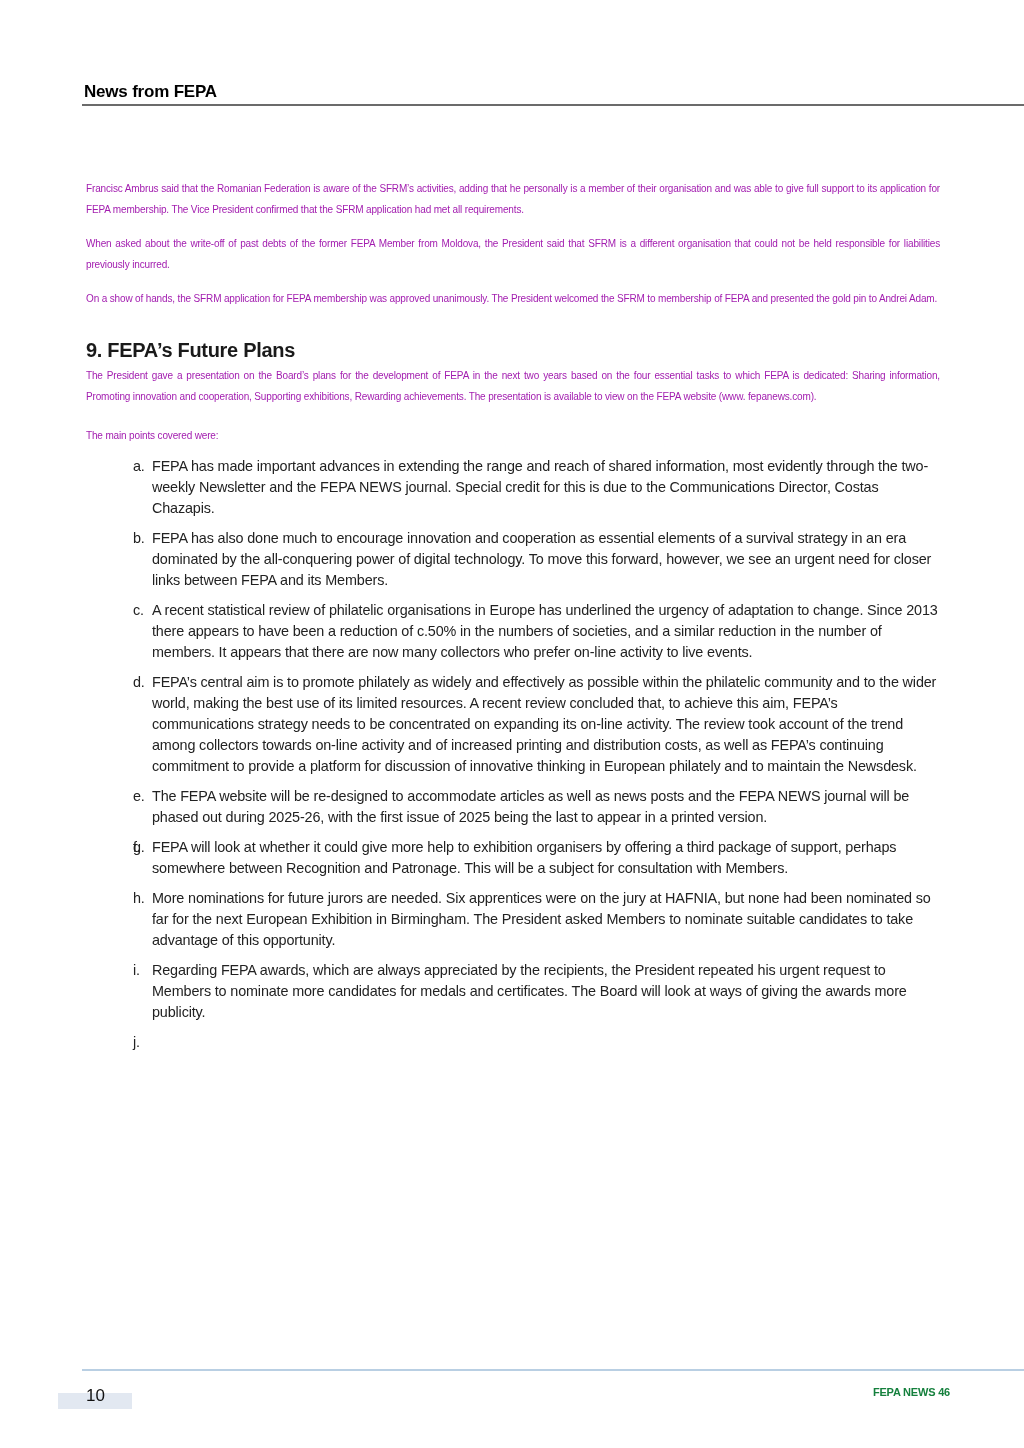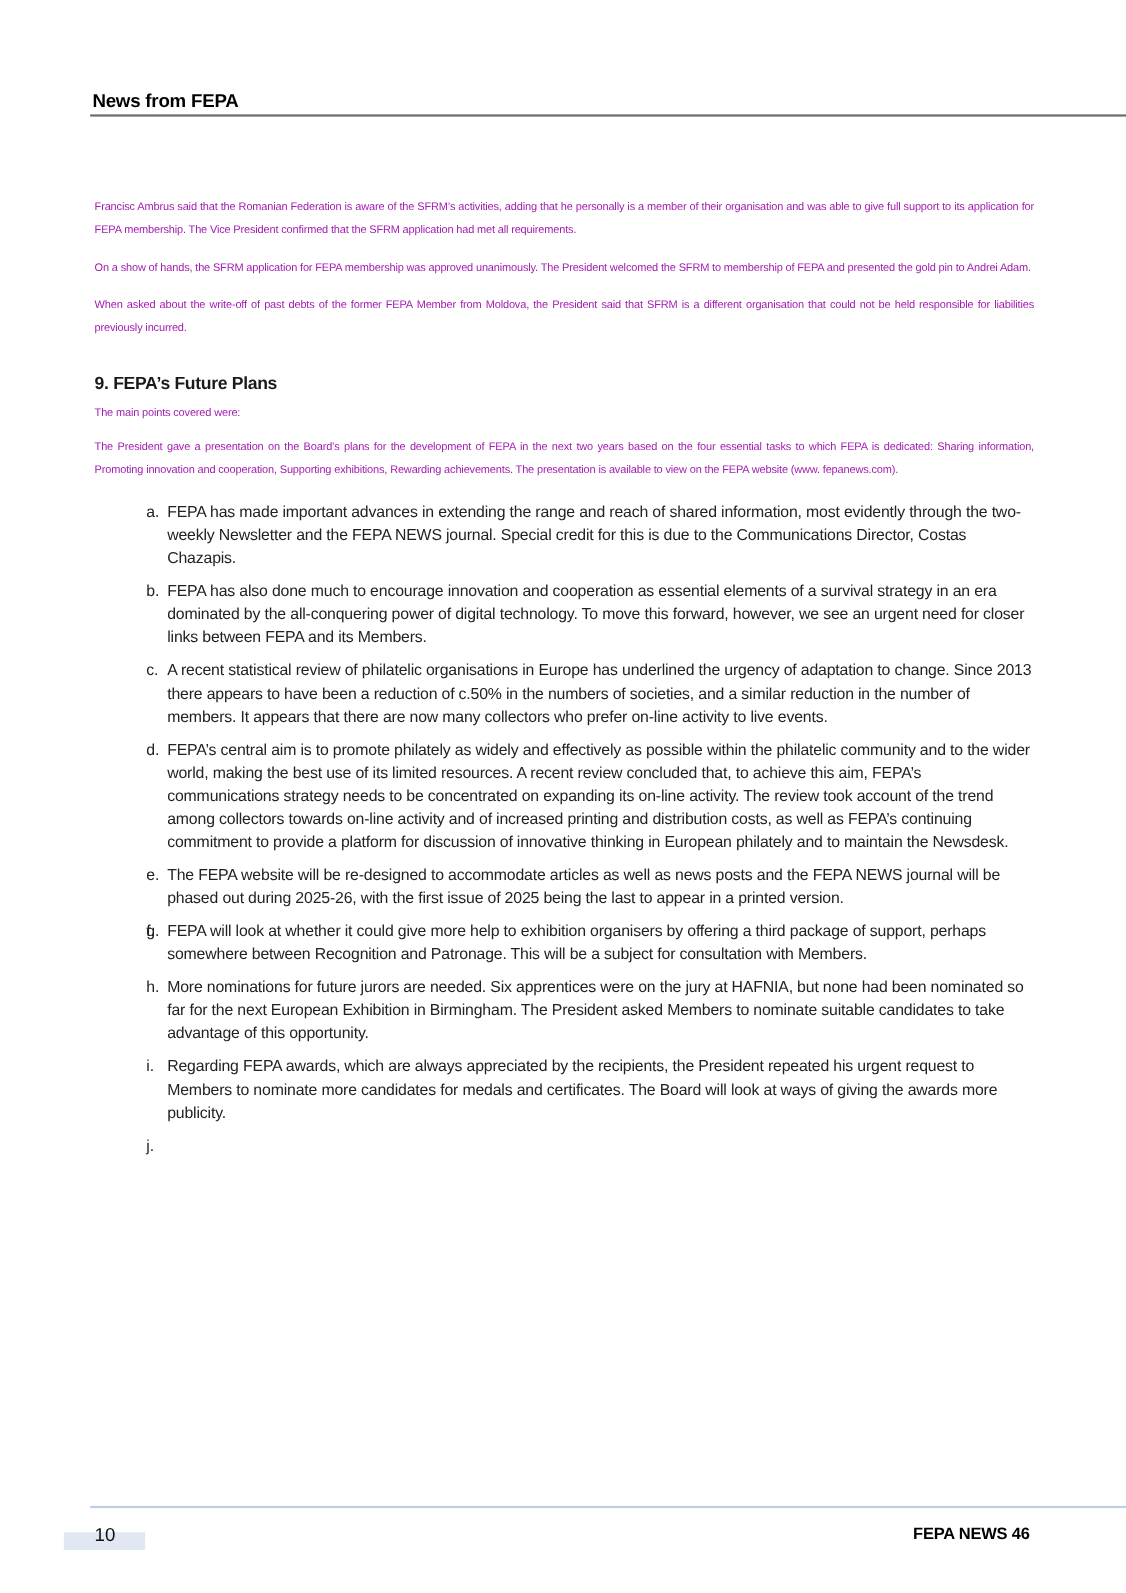--- a/index.html
+++ b/index.html
@@ -15,21 +15,21 @@
     position: absolute; left: 82px; right: 0; top: 104px; height: 2px; background: #6b6b6b;
   }
   .content {
     position: absolute; left: 86px; top: 178px; width: 854px;
   }
   .para {
     font-size: 10px; line-height: 21px; margin: 0 0 13px 0; text-align: justify;
     letter-spacing: -0.15px; color: #a21caf;
   }
   .section-title {
-    font-size: 16px; line-height: 26px; margin: 28px 0 2px 0; color: #1a1a1a; letter-spacing: -0.3px;
+    font-size: 20px; line-height: 26px; margin: 28px 0 2px 0; color: #1a1a1a; letter-spacing: -0.3px;
   }
   .intro { margin-bottom: 18px; }
   .points-list {
     list-style: none; margin: 0; padding: 0 0 0 47px;
   }
   .point {
     font-size: 14.4px; line-height: 21px; margin: 0 0 9px 0; position: relative; padding-left: 19px;
     letter-spacing: -0.15px; color: #222; width: 790px;
   }
   .point .marker {
@@ -38,38 +38,38 @@
   .foot-rule {
     position: absolute; left: 82px; right: 0; top: 1369px; height: 2px; background: #b9cfe3;
   }
   .page-num-box {
     position: absolute; left: 58px; top: 1393px; width: 74px; height: 16px; background: #e2e8f1;
   }
   .page-num {
     position: absolute; left: 86px; top: 1386px; font-size: 17px; color: #111;
   }
   .journal-name {
-    position: absolute; right: 88px; top: 1386px; font-size: 15px; font-weight: bold; color: #000000;
+    position: absolute; right: 74px; top: 1386px; font-size: 11px; font-weight: bold; color: #15803d;
     letter-spacing: -0.2px;
   }
 </style>
 </head>
 <body>
 
 <div class="running-head">News from FEPA</div>
 <div class="head-rule"></div>
 
 <div class="content">
   <p class="para">Francisc Ambrus said that the Romanian Federation is aware of the SFRM’s activities, adding that he personally is a member of their organisation and was able to give full support to its application for FEPA membership. The Vice President confirmed that the SFRM application had met all requirements.</p>
+  <p class="para">When asked about the write-off of past debts of the former FEPA Member from Moldova, the President said that SFRM is a different organisation that could not be held responsible for liabilities previously incurred.</p>
   <p class="para">On a show of hands, the SFRM application for FEPA membership was approved unanimously. The President welcomed the SFRM to membership of FEPA and presented the gold pin to Andrei Adam.</p>
-  <p class="para">When asked about the write-off of past debts of the former FEPA Member from Moldova, the President said that SFRM is a different organisation that could not be held responsible for liabilities previously incurred.</p>
 
   <h2 class="section-title">9. FEPA’s Future Plans</h2>
+  <p class="para intro">The President gave a presentation on the Board’s plans for the development of FEPA in the next two years based on the four essential tasks to which FEPA is dedicated:  Sharing information, Promoting innovation and cooperation, Supporting exhibitions, Rewarding achievements. The presentation is available to view on the FEPA website (www. fepanews.com).</p>
   <p class="para" style="margin-bottom:10px;">The main points covered were:</p>
-  <p class="para intro">The President gave a presentation on the Board’s plans for the development of FEPA in the next two years based on the four essential tasks to which FEPA is dedicated:  Sharing information, Promoting innovation and cooperation, Supporting exhibitions, Rewarding achievements. The presentation is available to view on the FEPA website (www. fepanews.com).</p>
 
   <ol class="points-list">
     <li class="point"><span class="marker">a.</span><span>FEPA has made important advances in extending the range and reach of shared information, most evidently through the two-weekly Newsletter and the FEPA NEWS journal. Special credit for this is due to the Communications Director, Costas Chazapis.</span></li>
     <li class="point"><span class="marker">b.</span><span>FEPA has also done much to encourage innovation and cooperation as essential elements of a survival strategy in an era dominated by the all-conquering power of digital technology. To move this forward, however, we see an urgent need for closer links between FEPA and its Members.</span></li>
     <li class="point"><span class="marker">c.</span><span>A recent statistical review of philatelic organisations in Europe has underlined the urgency of adaptation to change. Since 2013 there appears to have been a reduction of c.50% in the numbers of societies, and a similar reduction in the number of members. It appears that there are now many collectors who prefer on-line activity to live events.</span></li>
     <li class="point"><span class="marker">d.</span><span>FEPA’s central aim is to promote philately as widely and effectively as possible within the philatelic community and to the wider world, making the best use of its limited resources. A recent review concluded that, to achieve this aim, FEPA’s communications strategy needs to be concentrated on expanding its on-line activity. The review took account of the trend among collectors towards on-line activity and of increased printing and distribution costs, as well as FEPA’s continuing commitment to provide a platform for discussion of innovative thinking in European philately and to maintain the Newsdesk.</span></li>
     <li class="point"><span class="marker">e.</span><span>The FEPA website will be re-designed to accommodate articles as well as news posts and the FEPA NEWS journal will be phased out during 2025-26, with the first issue of 2025 being the last to appear in a printed version.</span></li>
     <li class="point"><span class="marker">f.</span></li>
     <li class="point"><span class="marker">g.</span><span>FEPA will look at whether it could give more help to exhibition organisers by offering a third package of support, perhaps somewhere between Recognition and Patronage. This will be a subject for consultation with Members.</span></li>
     <li class="point"><span class="marker">h.</span><span>More nominations for future jurors are needed. Six apprentices were on the jury at HAFNIA, but none had been nominated so far for the next European Exhibition in Birmingham. The President asked Members to nominate suitable candidates to take advantage of this opportunity.</span></li>

